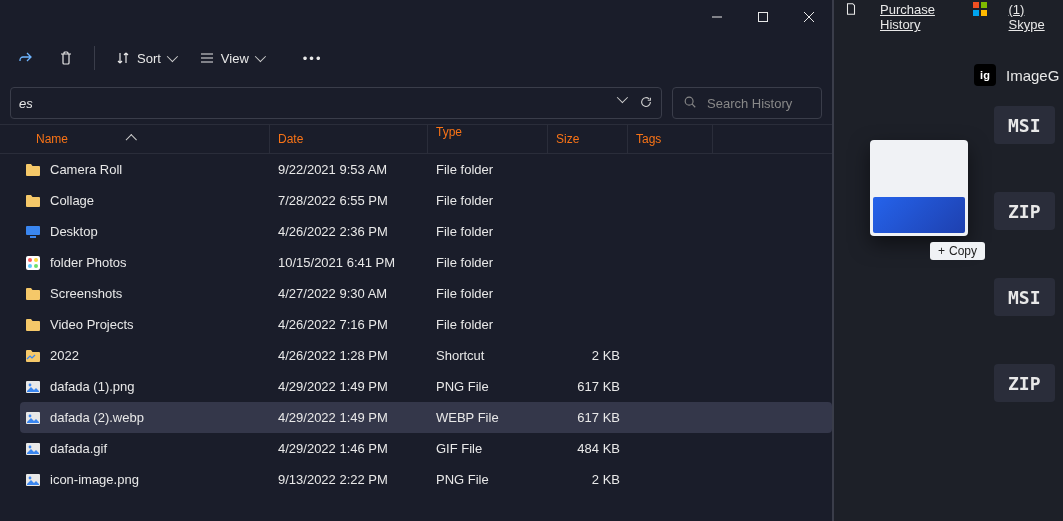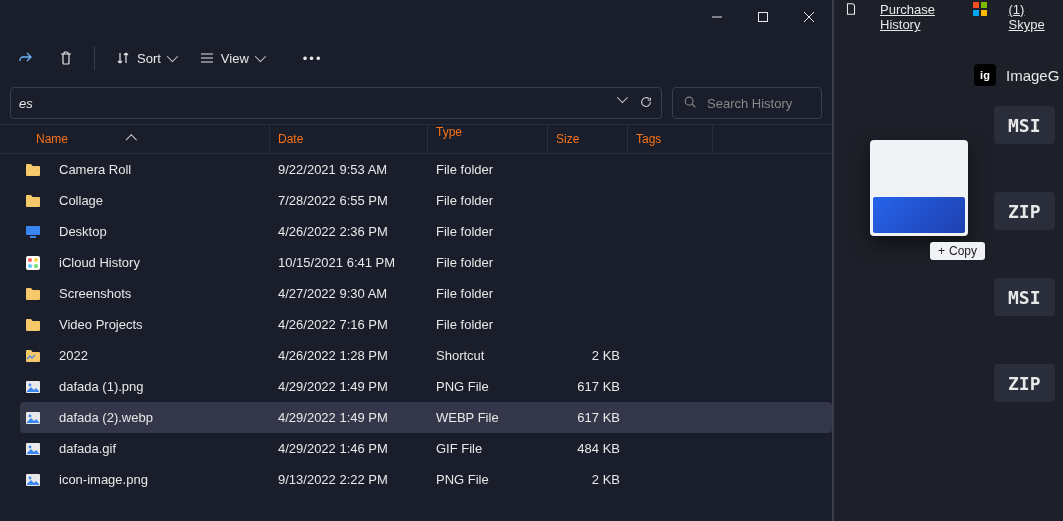--- a/index.html
+++ b/index.html
@@ -128,21 +128,21 @@
     .file-row {
       height: 31px;
       display: flex;
       align-items: center;
       font-size: 13px;
       border-radius: 4px;
     }
     .file-row.selected {
       background: #34374a;
     }
-    .cell-name { width: 250px; display: flex; align-items: center; gap: 17px; padding-left: 4px;}
+    .cell-name { width: 250px; display: flex; align-items: center; gap: 8px; padding-left: 4px;}
     .cell-date { width: 158px; padding-left: 8px;}
     .cell-type { width: 120px; padding-left: 8px;}
     .cell-size { width: 80px; text-align: right; padding-right: 8px;}
     .cell-tags { width: 80px; padding-left: 8px;}
     .file-icon {
       width: 18px;
       height: 18px;
       display: flex;
       align-items: center;
       justify-content: center;
@@ -411,21 +411,21 @@
         <div class="cell-name">
           <span class="file-icon">
             <svg width="18" height="18" viewBox="0 0 18 18">
               <rect x="2" y="2" width="14" height="14" rx="2" fill="#fff"></rect>
               <circle cx="6" cy="6" r="2" fill="#ff5c5c"></circle>
               <circle cx="12" cy="6" r="2" fill="#ffd93b"></circle>
               <circle cx="6" cy="12" r="2" fill="#5cc8ff"></circle>
               <circle cx="12" cy="12" r="2" fill="#6de06d"></circle>
             </svg>
           </span>
-          <span>iCloud History</span>
+          <span>folder Photos</span>
         </div>
         <div class="cell-date">10/15/2021 6:41 PM</div>
         <div class="cell-type">File folder</div>
         <div class="cell-size"></div>
         <div class="cell-tags"></div>
       </div>
       <div class="file-row">
         <div class="cell-name">
           <span class="file-icon">
             <svg width="18" height="18" viewBox="0 0 18 18">

